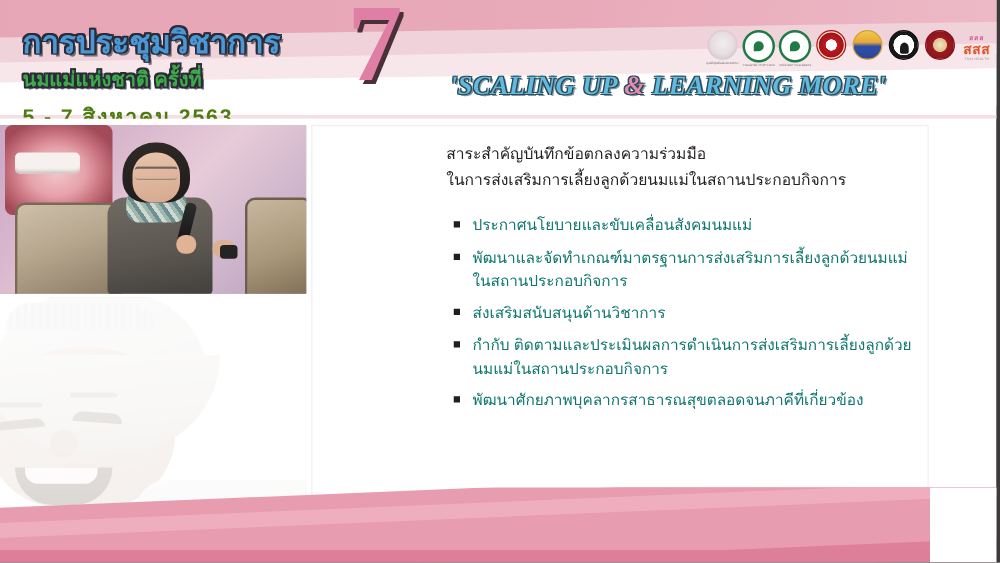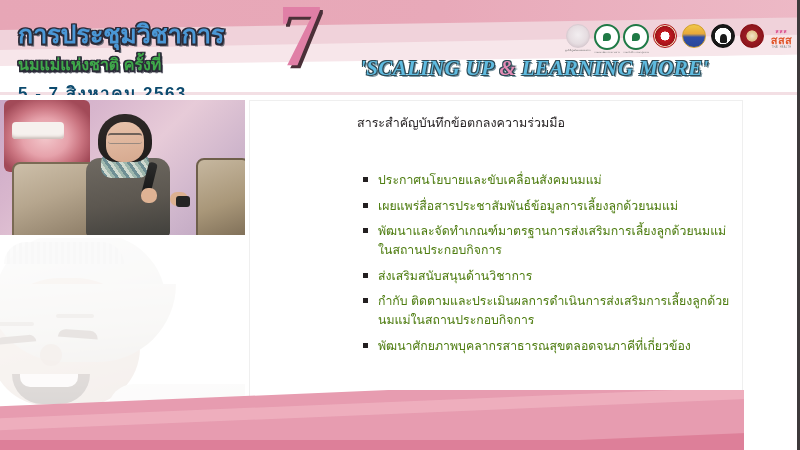--- a/index.html
+++ b/index.html
@@ -33,21 +33,21 @@
                  2.5px 2.5px 0 #6d6d78;
   }
   .t-line2{
     font-size:16px;font-weight:bold;color:#3faa4a;
     line-height:32px;white-space:nowrap;
     text-shadow:-1.5px -1.5px 0 #2b2b38, 1.5px -1.5px 0 #2b2b38, -1.5px 1.5px 0 #2b2b38, 1.5px 1.5px 0 #2b2b38,
                  0 -1.5px 0 #2b2b38, 0 1.5px 0 #2b2b38, -1.5px 0 0 #2b2b38, 1.5px 0 0 #2b2b38,
                  2.5px 2.5px 0 #6d6d78;
   }
   .t-date{
-    font-size:17px;font-weight:bold;color:#0c4a6e;letter-spacing:1.5px;
+    font-size:17px;font-weight:bold;color:#4d7c0f;letter-spacing:1.5px;
     line-height:24px;margin-top:1px;white-space:nowrap;
   }
 
   .numeral{
     position:absolute;left:278px;top:-8px;z-index:5;
     font-size:88px;font-weight:bold;line-height:88px;color:#e07fa6;
     font-family:"Liberation Serif","DejaVu Serif",serif;
     text-shadow:3px 3px 0 #4a3038;
   }
 
@@ -145,21 +145,21 @@
     background:linear-gradient(170deg,#f0eeec 0%,#e3e0dd 100%);}
   .cp-fade{position:absolute;inset:0;background:rgba(255,255,255,0.80);}
 
   
   .content{position:absolute;left:249px;top:100px;width:494px;height:305px;
     background:#ffffff;border:1px solid #efefef;box-sizing:border-box;}
   .heading{position:absolute;left:107px;top:12px;width:380px;}
   .heading p{margin:0;font-size:12.5px;line-height:21px;color:#231f20;white-space:nowrap;}
   .bullets{position:absolute;left:113px;top:70px;width:372px;margin:0;padding:0;list-style:none;}
   .bullets li{position:relative;padding-left:15px;margin-bottom:6.5px;
-    font-size:12.3px;line-height:19px;color:#4d7c0f;}
+    font-size:12.3px;line-height:19px;color:#0f766e;}
   .bullets li:before{content:"";position:absolute;left:0;top:6px;width:5px;height:5px;background:#231f20;}
 
   
   .wedge{position:absolute;left:0;bottom:0;width:800px;height:60px;overflow:hidden;}
   .wedge-dark{position:absolute;left:-40px;bottom:-34px;width:900px;height:70px;
     background:#de8099;transform:rotate(-2.6deg);transform-origin:left bottom;}
   .wedge-light{position:absolute;left:-40px;bottom:-16px;width:900px;height:58px;
     background:#e79cb0;transform:rotate(-2.4deg);transform-origin:left bottom;}
   .wedge-hi{position:absolute;left:-40px;bottom:18px;width:900px;height:12px;
     background:#eeb2c0;transform:rotate(-2.4deg);transform-origin:left bottom;opacity:.85;}
@@ -253,24 +253,24 @@
     <div class="cp-nose"></div>
     <div class="cp-mouth"></div>
     <div class="cp-teeth"></div>
     <div class="cp-shirt"></div>
     <div class="cp-fade"></div>
   </div>
 
   <div class="content">
     <div class="heading">
       <p>สาระสำคัญบันทึกข้อตกลงความร่วมมือ</p>
+      <p>ในการส่งเสริมการเลี้ยงลูกด้วยนมแม่ในสถานประกอบกิจการ</p>
     </div>
     <ul class="bullets">
       <li>ประกาศนโยบายและขับเคลื่อนสังคมนมแม่</li>
-      <li>เผยแพร่สื่อสารประชาสัมพันธ์ข้อมูลการเลี้ยงลูกด้วยนมแม่</li>
       <li>พัฒนาและจัดทำเกณฑ์มาตรฐานการส่งเสริมการเลี้ยงลูกด้วยนมแม่ในสถานประกอบกิจการ</li>
       <li>ส่งเสริมสนับสนุนด้านวิชาการ</li>
       <li>กำกับ ติดตามและประเมินผลการดำเนินการส่งเสริมการเลี้ยงลูกด้วยนมแม่ในสถานประกอบกิจการ</li>
       <li>พัฒนาศักยภาพบุคลากรสาธารณสุขตลอดจนภาคีที่เกี่ยวข้อง</li>
     </ul>
   </div>
 
   <div class="wedge">
     <div class="wedge-dark"></div>
     <div class="wedge-light"></div>

